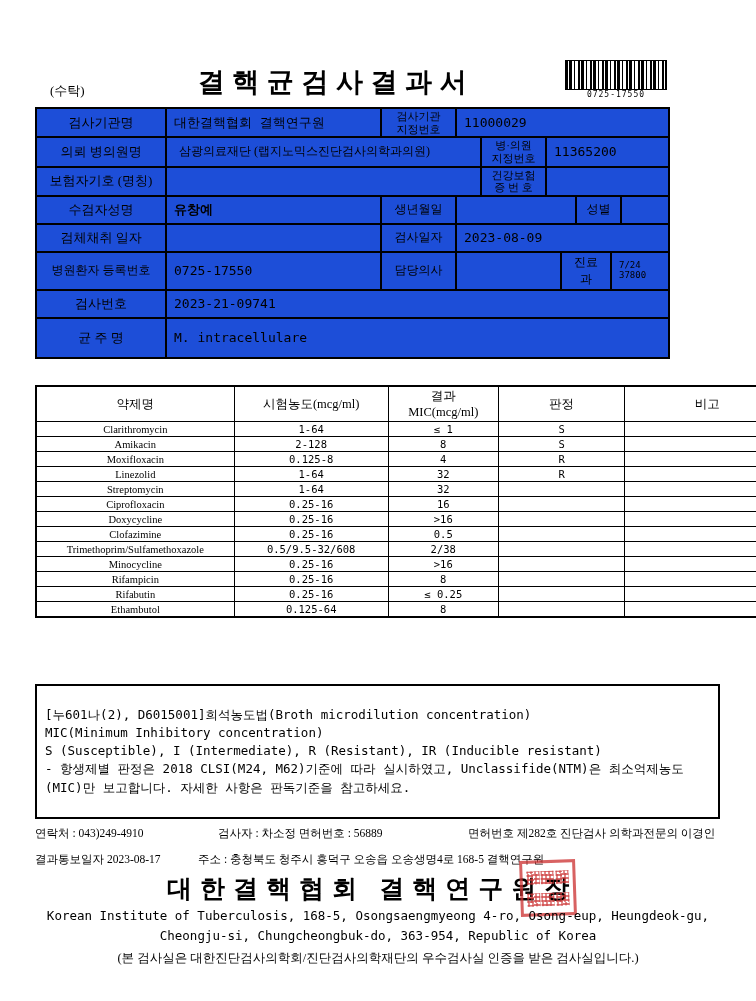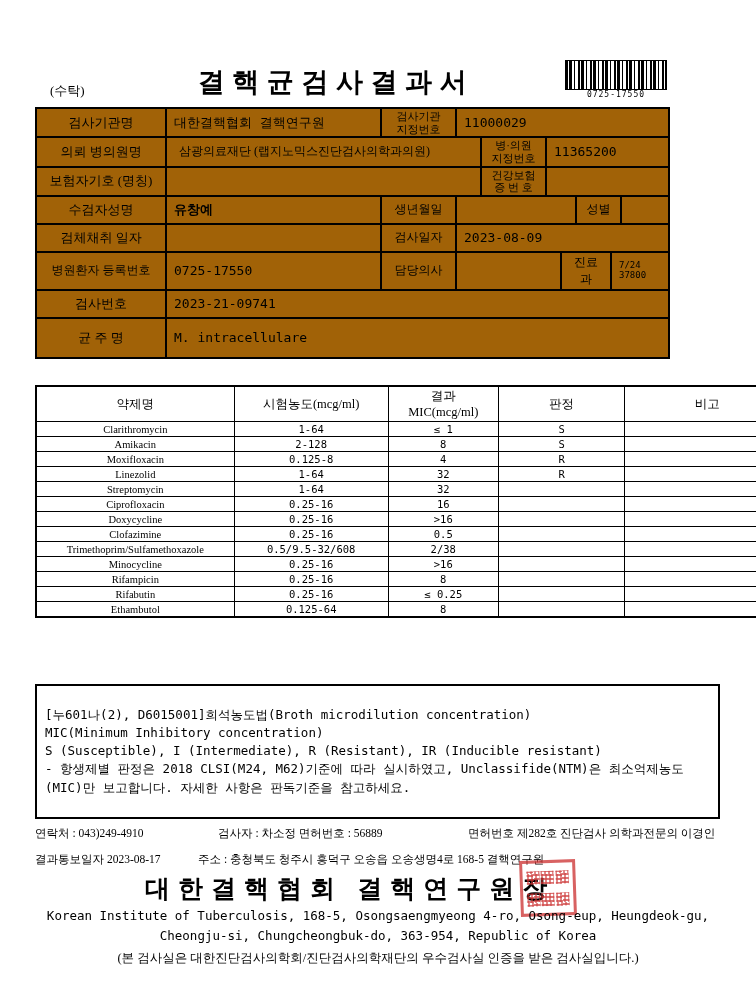--- a/index.html
+++ b/index.html
@@ -10,21 +10,21 @@
   
   .consign{left:50px;top:82px;font-size:13px;}
   .doc-title{left:0;top:64px;width:672px;text-align:center;font-size:27px;font-weight:bold;letter-spacing:0.28em;}
   .barcode-wrap{left:565px;top:60px;width:102px;text-align:center;}
   .barcode{height:30px;width:102px;
     background:repeating-linear-gradient(90deg,#000 0 2px,#fff 2px 3px,#000 3px 6px,#fff 6px 8px,#000 8px 9px,#fff 9px 12px);
     border:1px solid #000;box-sizing:border-box;}
   .barcode-text{font-size:8px;font-family:"DejaVu Sans Mono",monospace;letter-spacing:1px;}
 
   
-  .itable{left:35px;top:107px;width:635px;border:2px solid #000;box-sizing:border-box;background:#a16207;}
+  .itable{left:35px;top:107px;width:635px;border:2px solid #000;box-sizing:border-box;background:#1d4ed8;}
   .irow{display:flex;border-bottom:2px solid #000;min-height:28px;align-items:stretch;box-sizing:border-box;}
   .irow:last-child{border-bottom:none;}
   .irow.tall{min-height:38px;}
   .icell{border-right:2px solid #000;display:flex;align-items:center;padding:1px 7px;box-sizing:border-box;font-size:13px;}
   .icell:last-child{border-right:none;}
   .flex1{flex:1;}
   .w130{flex:0 0 130px;} .w215{flex:0 0 215px;} .w315{flex:0 0 315px;}
   .w75{flex:0 0 75px;} .w65{flex:0 0 65px;} .w120{flex:0 0 120px;}
   .w45{flex:0 0 45px;} .w105{flex:0 0 105px;} .w50{flex:0 0 50px;}
   .lab{justify-content:center;text-align:center;}
@@ -47,21 +47,21 @@
   .notes{left:35px;top:684px;width:685px;min-height:96px;border:2px solid #000;box-sizing:border-box;
          padding:20px 8px;font-family:"DejaVu Sans Mono",monospace;font-size:12.5px;line-height:1.45;}
 
   
   .f-small{font-size:11.5px;font-family:"Liberation Serif",serif;}
   .contact{left:35px;top:826px;}
   .examiner{left:218px;top:826px;}
   .license{left:468px;top:826px;}
   .report{left:35px;top:852px;}
   .address{left:198px;top:852px;}
-  .org-title{left:0;top:872px;width:700px;text-align:center;font-size:25px;font-weight:bold;letter-spacing:0.32em;}
+  .org-title{left:0;top:872px;width:700px;text-align:center;font-size:25px;font-weight:bold;letter-spacing:0.32em;padding-left:22px;}
   .en1{left:0;top:908px;width:756px;text-align:center;font-size:12.5px;font-family:"DejaVu Sans Mono",monospace;}
   .en2{left:0;top:928px;width:756px;text-align:center;font-size:12.5px;font-family:"DejaVu Sans Mono",monospace;}
   .accred{left:0;top:950px;width:756px;text-align:center;font-size:12.5px;}
 
   
   .seal{left:520px;top:860px;width:56px;height:56px;border:3px solid rgba(204,51,51,.85);
         transform:rotate(-2deg);display:flex;flex-wrap:wrap;align-content:space-around;
         justify-content:space-around;padding:3px;box-sizing:border-box;opacity:.9;}
   .seal i{display:block;width:13px;height:13px;background:
         repeating-linear-gradient(0deg,rgba(204,51,51,.75) 0 2px,transparent 2px 4px),

